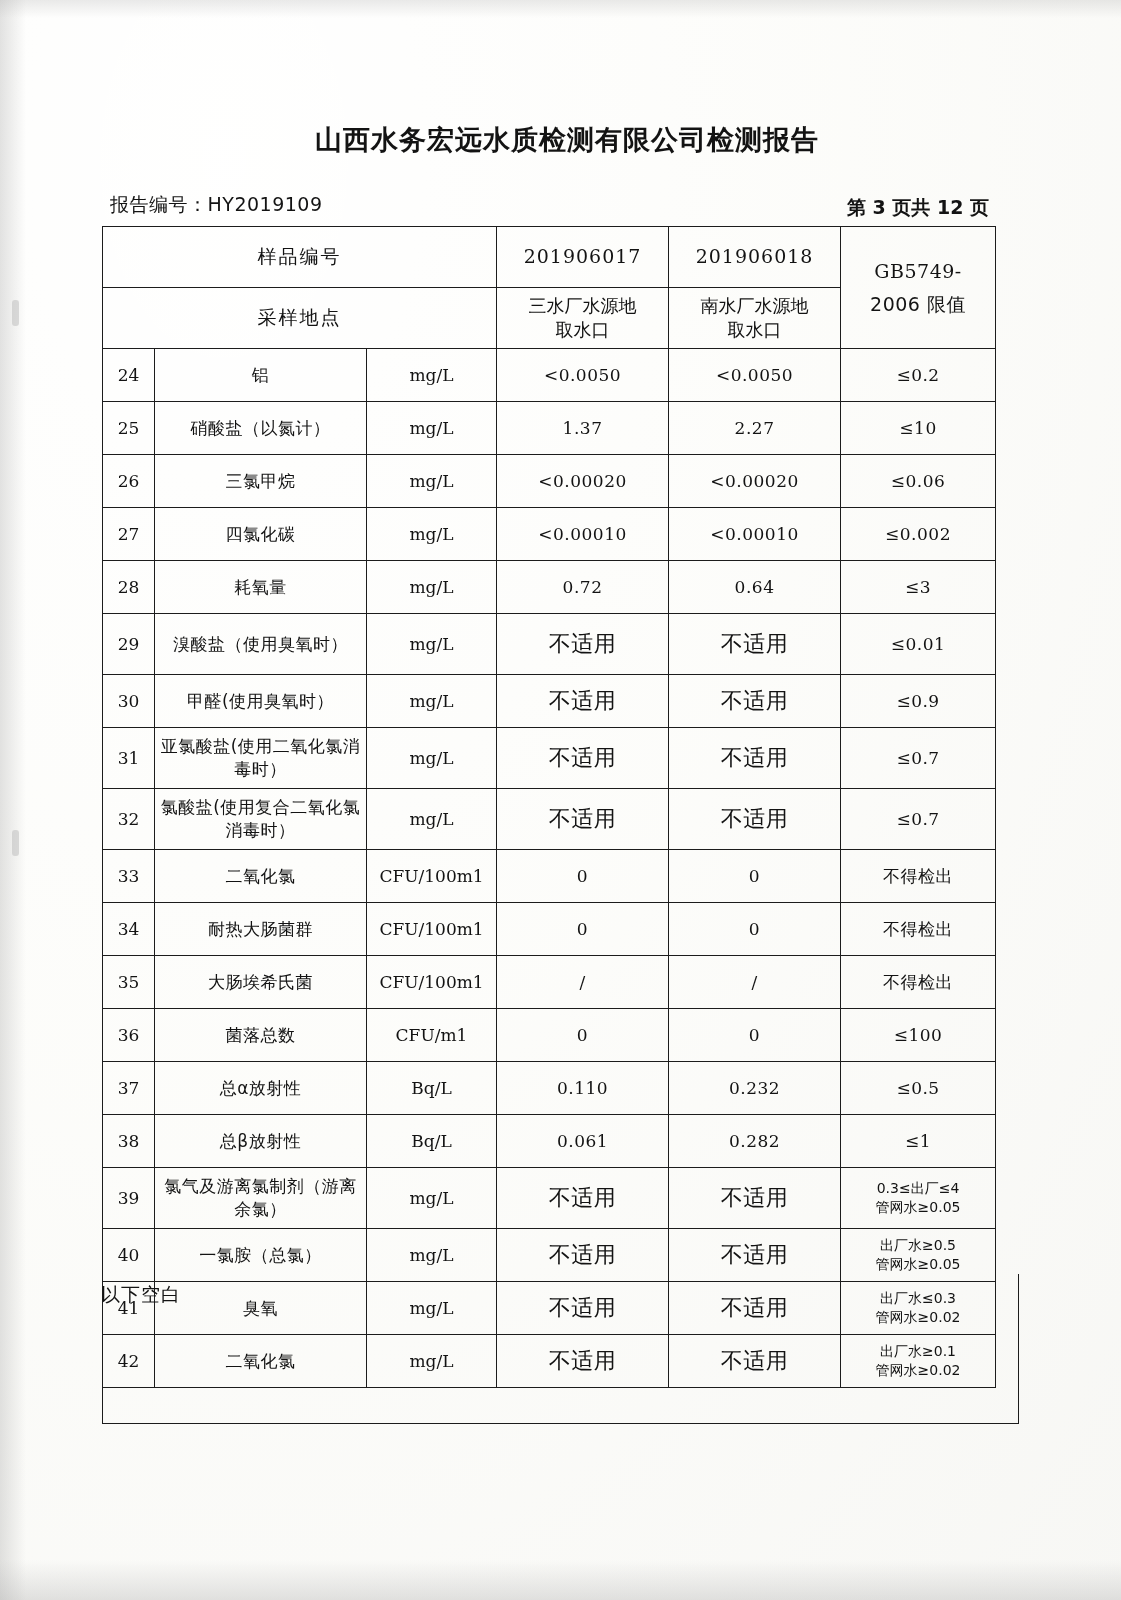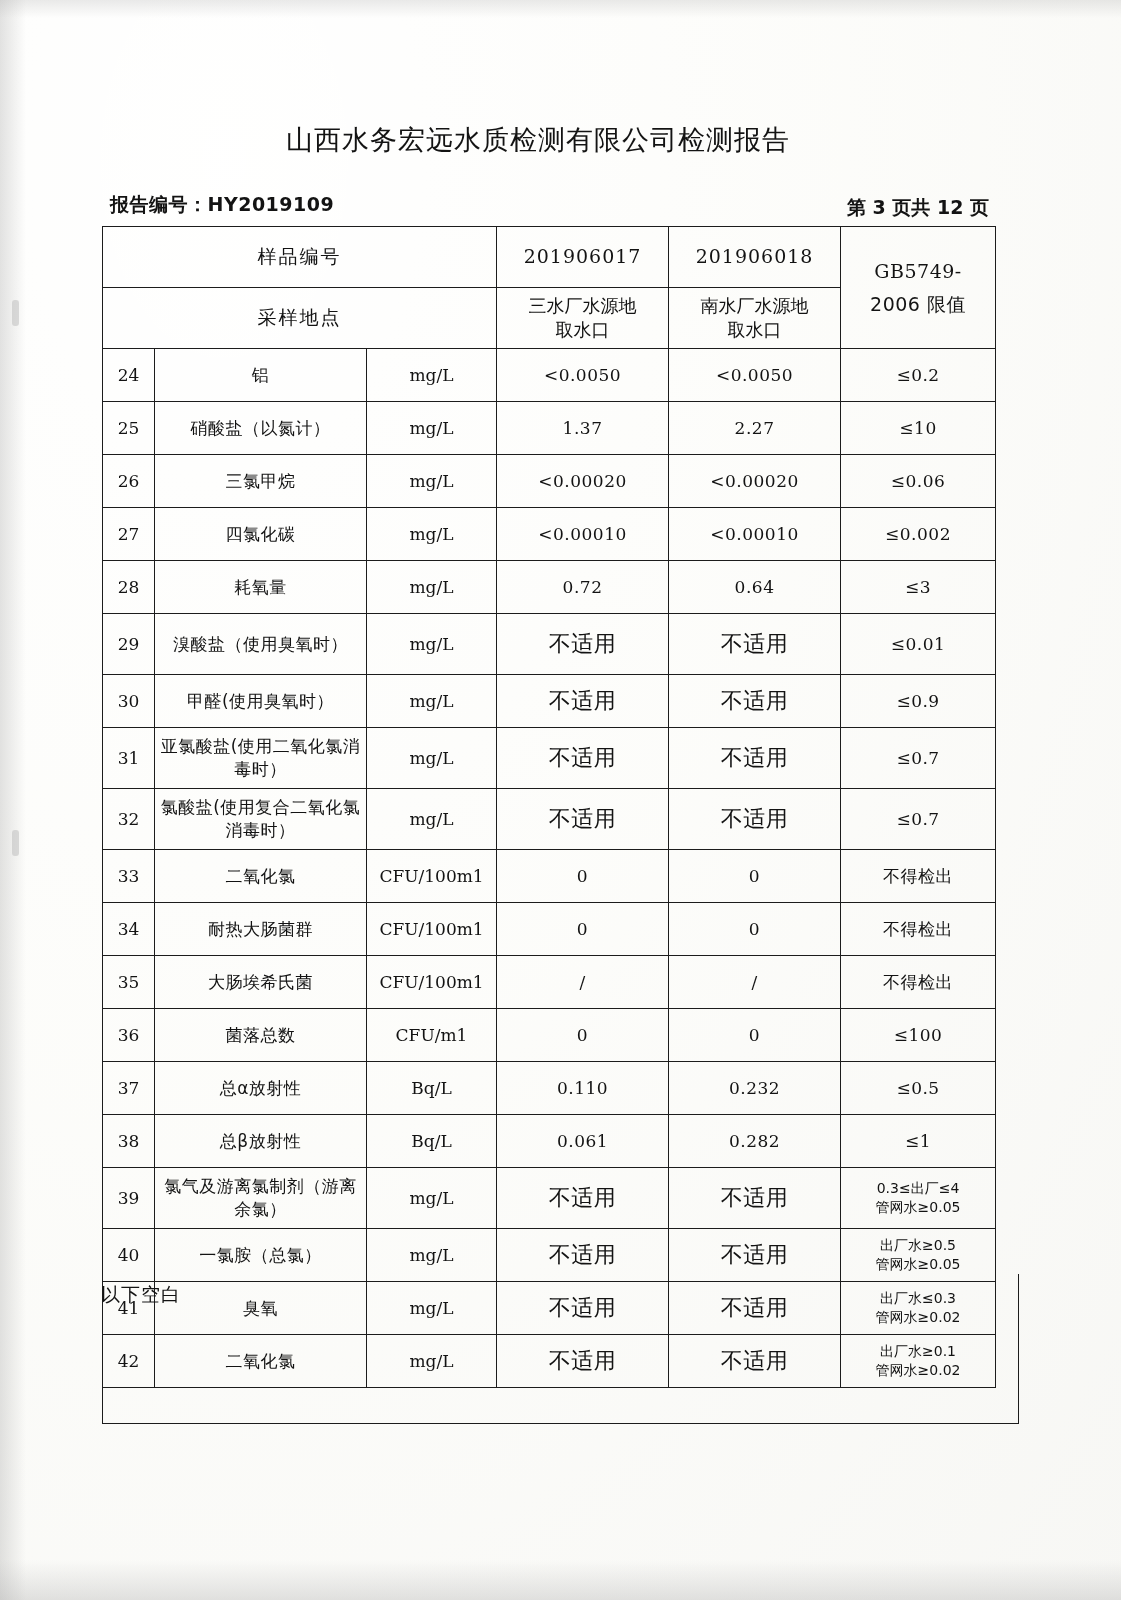--- a/index.html
+++ b/index.html
@@ -51,30 +51,31 @@
     filter: blur(0.6px);
   }
 
   .doc-title {
     position: absolute;
     top: 122px;
     left: 0;
     width: 1076px;
     text-align: center;
     font-size: 27px;
-    font-weight: normal;
+    font-weight: bold;
     letter-spacing: 1px;
     font-family: "DejaVu Sans", "Liberation Sans", sans-serif;
+    padding-left: 29px;
   }
   .report-no {
     position: absolute;
     top: 192px;
     left: 110px;
     font-size: 19px;
-    font-weight: bold;
+    font-weight: normal;
     letter-spacing: 0.5px;
   }
   .page-no {
     position: absolute;
     top: 195px;
     right: 132px;
     font-size: 19px;
     font-weight: bold;
   }
 

